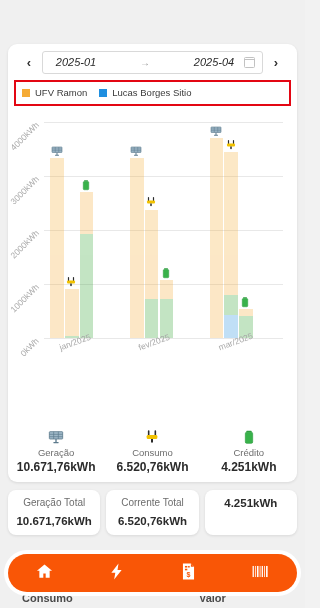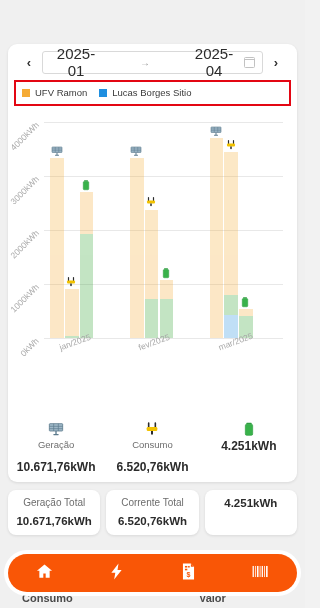--- a/index.html
+++ b/index.html
@@ -39,21 +39,21 @@
 
   
   .daterow { display: flex; align-items: center; height: 32px; padding: 4px 10px 0 10px; }
   .chev { width: 22px; text-align: center; font-size: 13px; color: #333;
     font-weight: 700; cursor: pointer; user-select: none; }
   .rangebox {
     flex: 1; height: 23px; border: 1px solid #d9d9d9; border-radius: 3px;
     display: flex; align-items: center; padding: 0 7px; background: #fff;
     margin: 0 2px;
   }
-  .rangebox .dt { font-size: 15px; color: #2b2b2b; }
+  .rangebox .dt { font-size: 11px; color: #2b2b2b; font-style: italic; }
   .rangebox .arrow { flex: 1; text-align: center; color: #9a9a9a; font-size: 10px; }
   .rangebox .dt.left { width: 52px; text-align: center;}
   .rangebox .dt.right { width: 52px; text-align: center;}
   .calicon { width: 11px; height: 11px; border: 1.2px solid #c2c2c2; border-radius: 1.5px;
     position: relative; margin-left: 4px; flex: none; }
   .calicon:before { content:""; position:absolute; left: -1.2px; right: -1.2px; top: 1.5px;
     height: 1.2px; background: #c2c2c2; }
 
   
   .legendwrap {
@@ -84,21 +84,21 @@
     transform: rotate(-20deg); margin-top: 5px;
   }
   .tick { position: absolute; top: 100%; left: 50%; width: 1px; height: 3px;
     background: #dadada; }
 
   
   .kpirow { display: flex; position: absolute; left: 0; right: 0; bottom: 8px; }
   .kpi { flex: 1; text-align: center; }
   .kpi .ico { height: 17px; margin-bottom: 2px; display: flex; align-items: center;
     justify-content: center; }
-  .kpi .lbl { font-size: 9.5px; color: #6d6d6d; margin-bottom: 10px; }
+  .kpi .lbl { font-size: 9.5px; color: #6d6d6d; margin-bottom: 2px; }
   .kpi .val { font-size: 12px; color: #2b2b2b; font-weight: 700; }
 
   
   .totals { position: absolute; left: 8px; top: 490px; width: 289px;
     display: flex; gap: 6px; }
   .tcard { flex: 1; background: #fff; border-radius: 8px; padding: 7px 2px 8px 2px;
     text-align: center; box-shadow: 0 1px 3px rgba(0,0,0,.10); }
   .tcard .lbl { font-size: 10px; color: #6d6d6d; margin-bottom: 7px; }
   .tcard .val { font-size: 11.5px; color: #2b2b2b; font-weight: 700; }
 
@@ -279,20 +279,21 @@
           <div class="lbl">Consumo</div>
           <div class="val">6.520,76kWh</div>
         </div>
         <div class="kpi">
           <div class="ico">
             <svg viewBox="0 0 24 24" width="16" height="16">
               <rect x="8" y="2.5" width="8" height="2.5" rx="0.8" fill="#2f9e41"></rect>
               <rect x="6.5" y="5" width="11" height="16.5" rx="2" fill="#38b24a" stroke="#2f9e41" stroke-width="1"></rect>
             </svg>
           </div>
+          <div class="lbl">Crédito</div>
           <div class="val">4.251kWh</div>
         </div>
       </div>
   </div>
 
   <div class="totals" id="totals">
       <div class="tcard">
         <div class="lbl">Geração Total</div>
         <div class="val">10.671,76kWh</div>
       </div>

